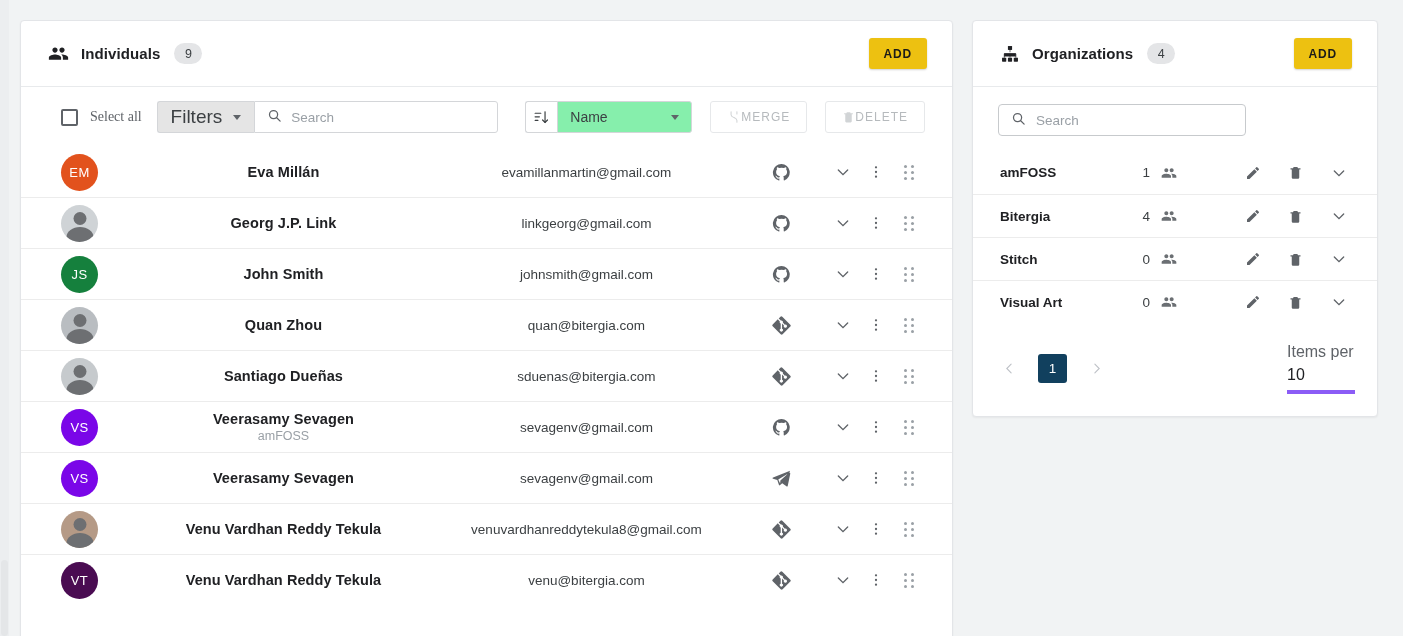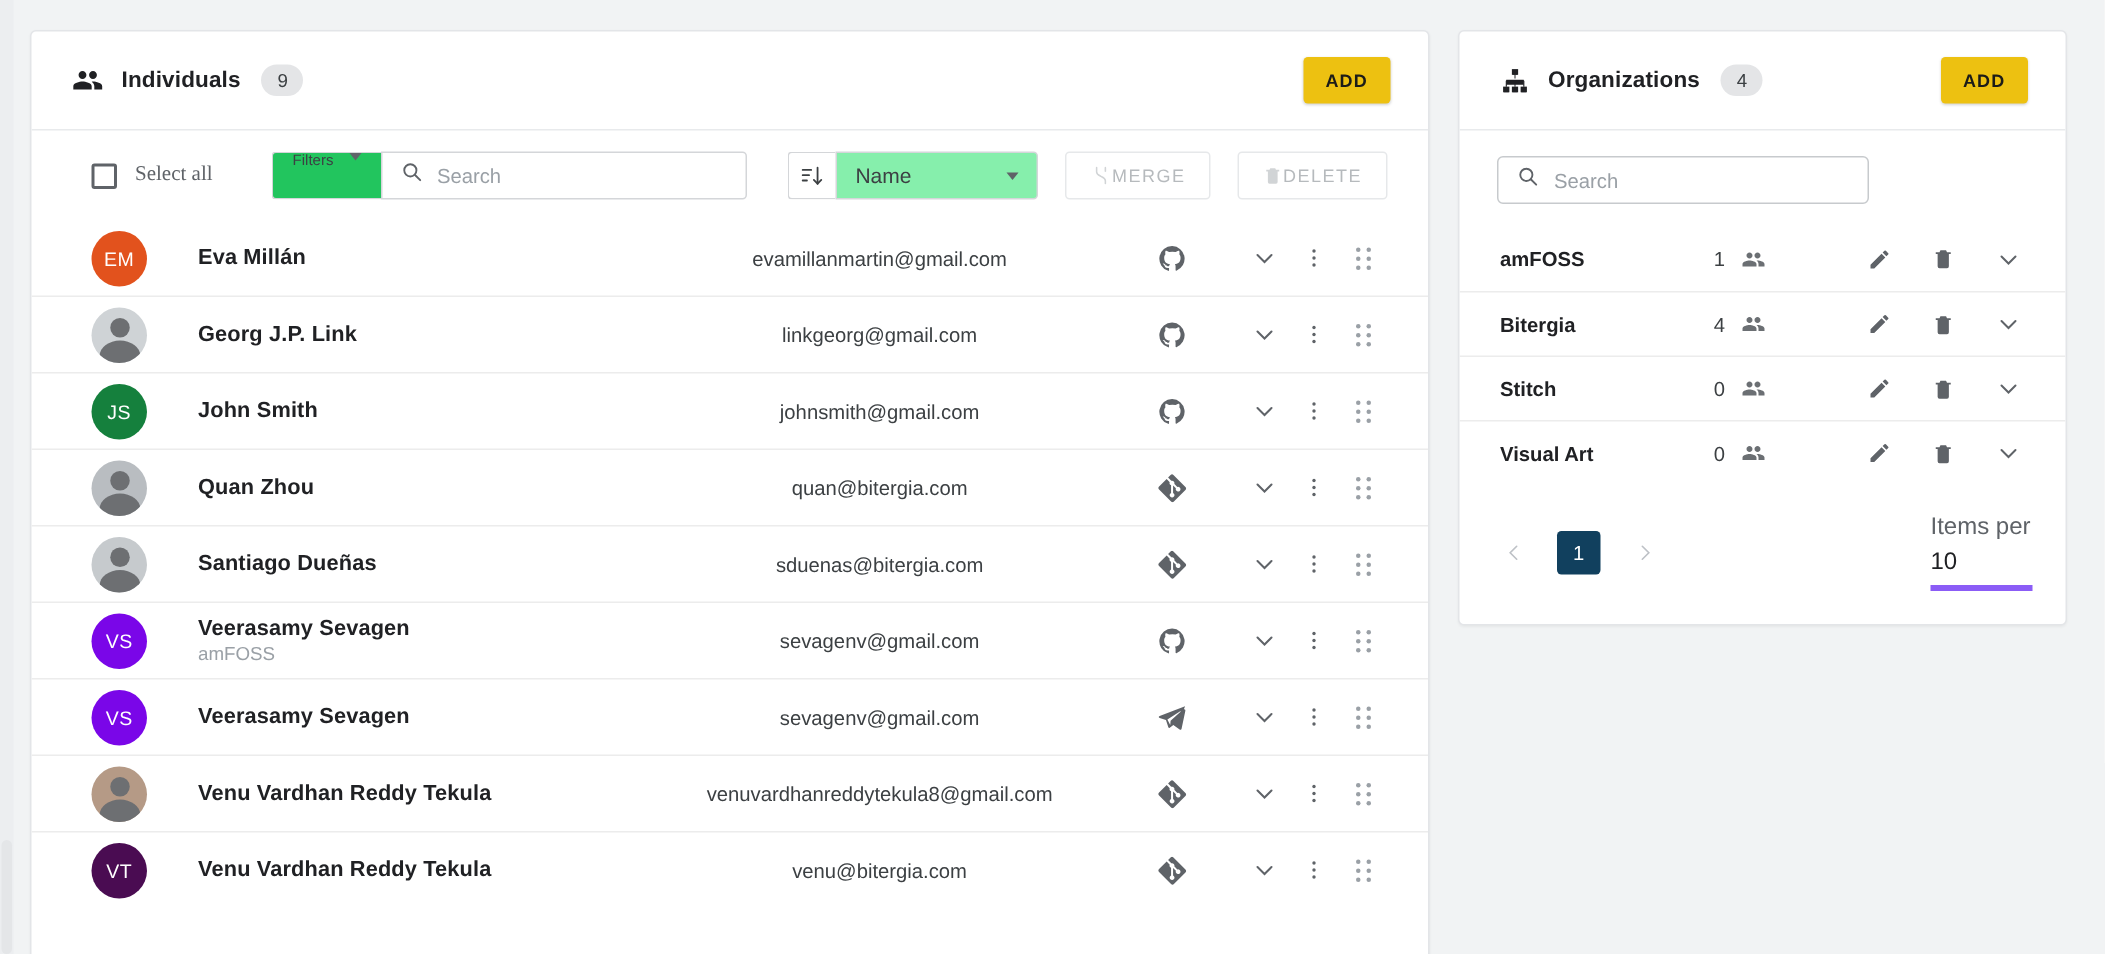--- a/index.html
+++ b/index.html
@@ -48,24 +48,24 @@
   }
 
   
   .toolbar { height: 60px; display: flex; align-items: center; padding: 0 27px 0 40px; }
   .select-all { display: flex; align-items: center; gap: 12px; width: 228px; font-family: Liberation Serif, serif; }
   .cbox { width: 17px; height: 17px; border: 2px solid #5f6368; border-radius: 2px; background:#fff; }
   .select-all-label { font-size: 14px; color: #5f6368; }
 
   .filters-search { display: flex; align-items: stretch; height: 32px; }
   .filters-btn {
-    display: flex; gap: 11px;
+    display: flex; align-items: center; gap: 11px;
     border: 1px solid #d4d6d9; border-right: none;
-    border-radius: 3px 0 0 3px; padding: 0 13px; background: #22c55e;
-    font-size: 10px; color: #3c4043; cursor: pointer;
+    border-radius: 3px 0 0 3px; padding: 0 13px; background: #e5e5e5;
+    font-size: 19px; color: #3c4043; cursor: pointer;
   }
   .caret { width: 0; height: 0; border-left: 4px solid transparent; border-right: 4px solid transparent; border-top: 5px solid #5f6368; }
   .search-box {
     display: flex; align-items: center; gap: 9px;
     border: 1px solid #d4d6d9; border-radius: 0 3px 3px 0;
     padding: 0 12px; width: 244px; background: #fff;
   }
   .search-box input {
     border: none; outline: none; font-size: 13.5px; color: #3c4043;
     font-family: inherit; width: 100%; background: transparent;
@@ -99,21 +99,21 @@
   }
   .ind-row.first { border-top: none; height: 50px; }
   .avatar {
     width: 37px; height: 37px; border-radius: 50%; flex: none;
     display: flex; align-items: center; justify-content: center;
     color: #fff; font-size: 13px; letter-spacing: .4px; overflow: hidden;
   }
   .avatar.photo { background: #cfd3d6; position: relative; }
   .avatar.photo .ph-head { position: absolute; top: 7px; left: 50%; transform: translateX(-50%); width: 13px; height: 13px; border-radius: 50%; background: #6d6f72; }
   .avatar.photo .ph-body { position: absolute; bottom: -5px; left: 50%; transform: translateX(-50%); width: 27px; height: 20px; border-radius: 50% 50% 0 0; background: #6d6f72; }
-  .name-col { margin-left: 34px; width: 330px; }
+  .name-col { margin-left: 34px; width: 330px; text-align: center; }
   .ind-name { font-size: 14.5px; font-weight: bold; color: #202124; letter-spacing: .1px; }
   .ind-sub { font-size: 12.5px; color: #9aa0a6; margin-top: 2px; }
   .email-col { width: 330px; text-align: center; font-size: 13.5px; color: #3c4043; }
   .src-col { width: 96px; display: flex; justify-content: center; color: #5f6368; }
   .row-actions { display: flex; align-items: center; gap: 0; margin-left: auto; }
   .icon-btn {
     width: 33px; height: 33px; display: flex; align-items: center; justify-content: center;
     color: #5f6368; cursor: pointer; background: none; border: none;
   }
   .grip { display: grid; grid-template-columns: 3px 3px; gap: 3px 4px; }

